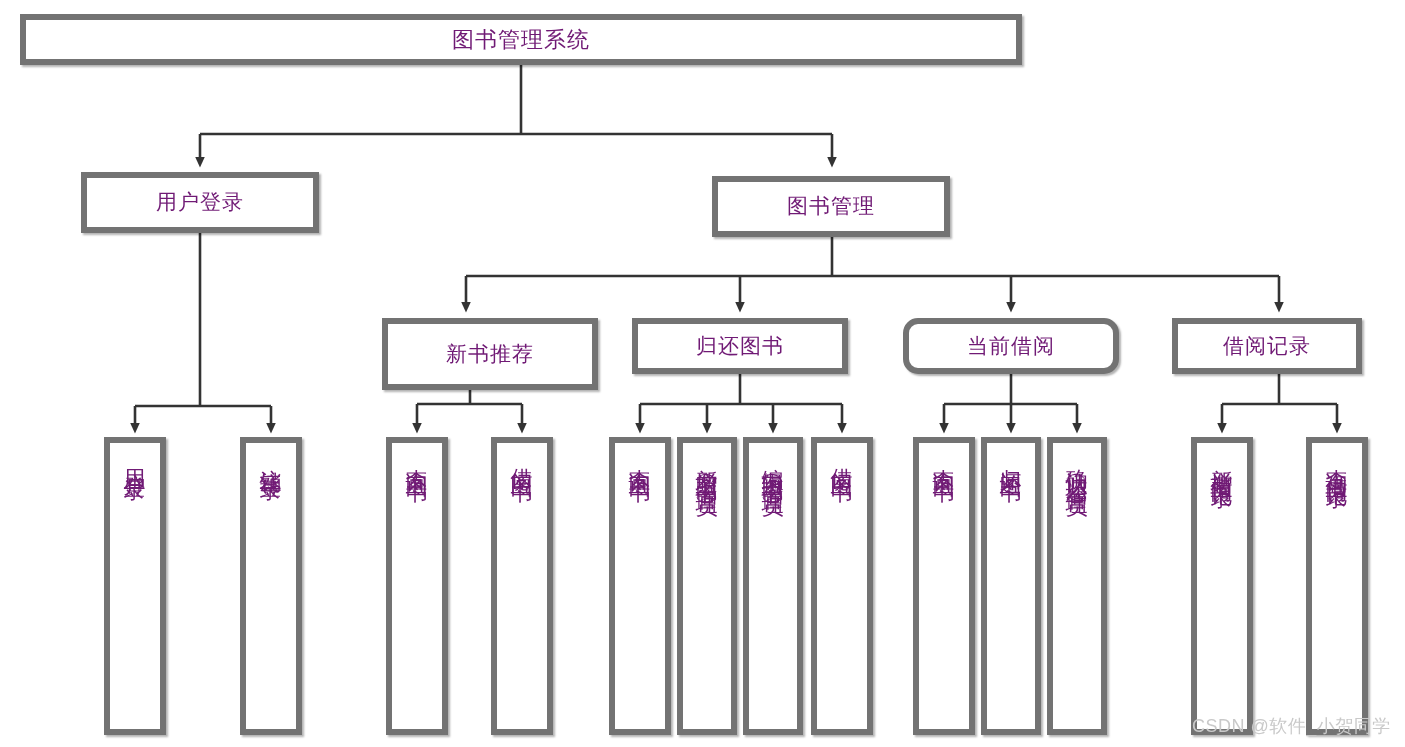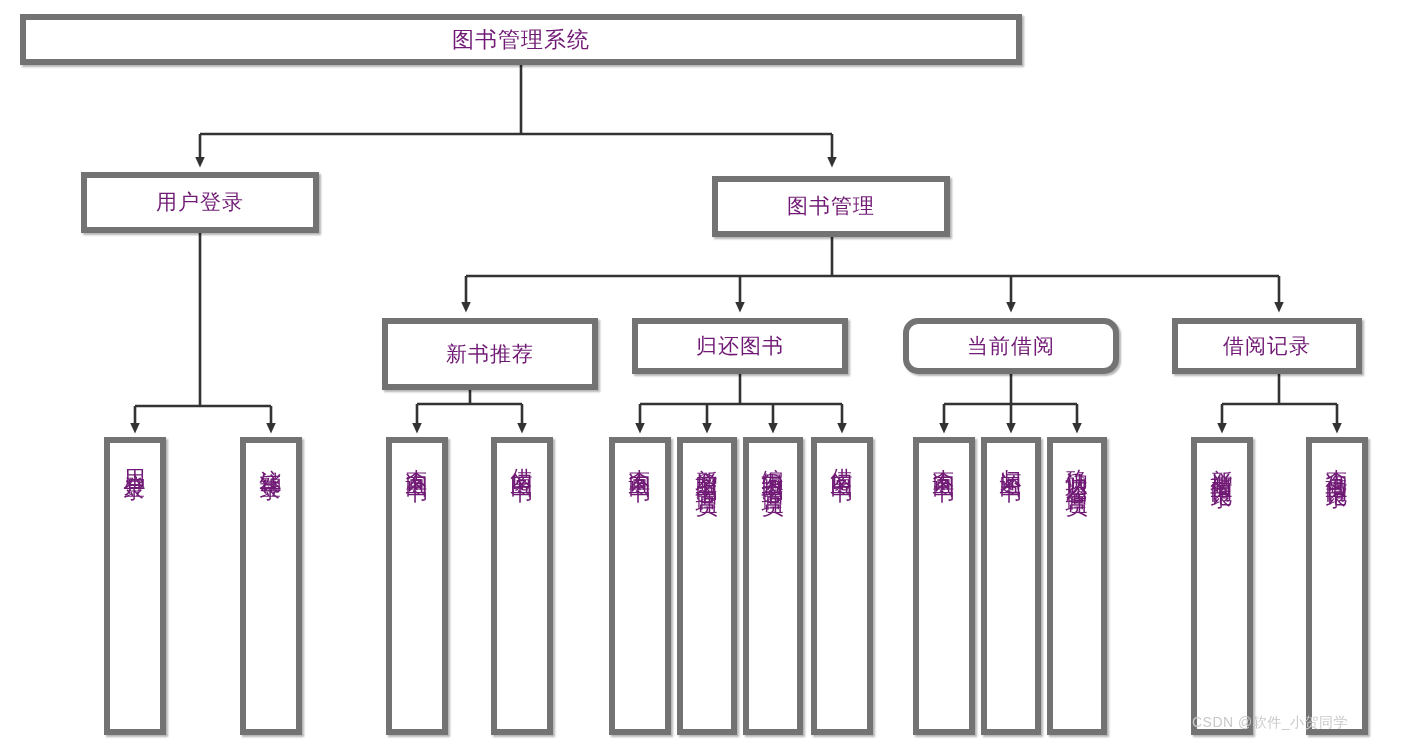--- a/index.html
+++ b/index.html
@@ -50,21 +50,21 @@
     letter-spacing:4px;
     line-height:1.05;
     white-space:nowrap;
   }
 
   
   #watermark{
     position:absolute;
     left:1192px;
     top:714px;
-    font-size:14px;
+    font-size:18px;
     color:#c9c9c9;
     letter-spacing:0.5px;
     white-space:nowrap;
     pointer-events:none;
   }
 </style>
 </head>
 <body>
 
 <div id="canvas">

